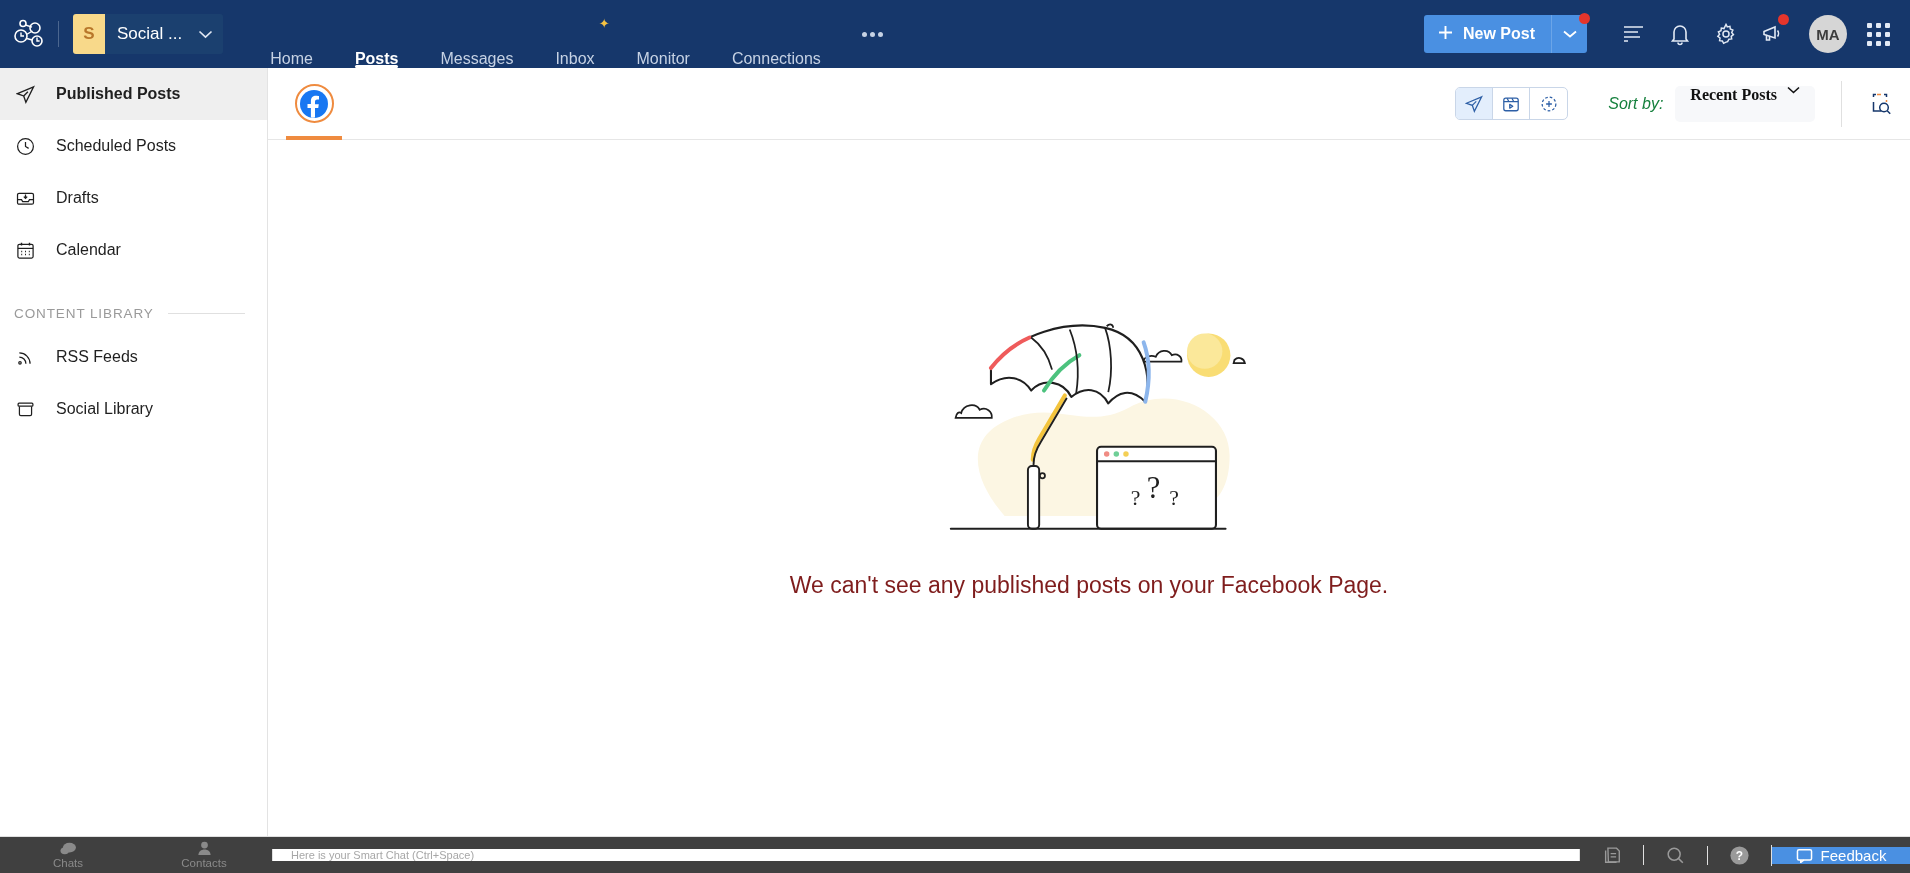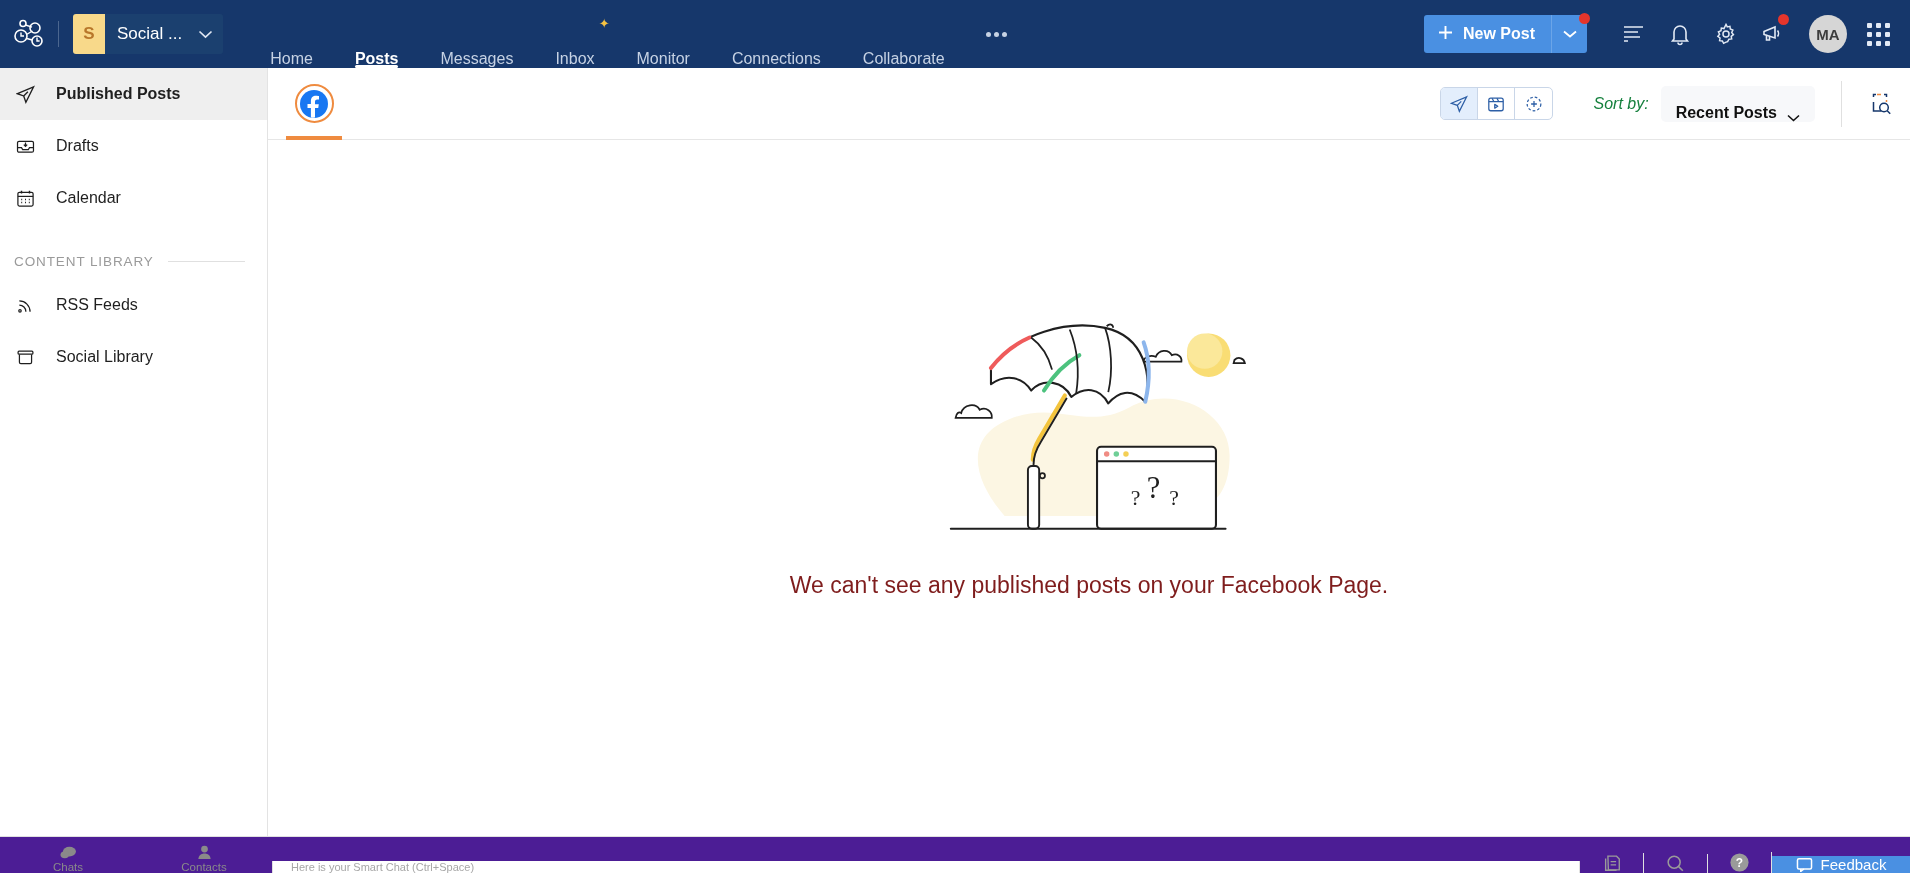--- a/index.html
+++ b/index.html
@@ -122,36 +122,36 @@
   }
   .seg > div {
     width: 37px; height: 31px; display: flex; align-items: center;
     justify-content: center; color: #2d5fa6; border-right: 1px solid #c9d6e8;
   }
   .seg > div:last-child { border-right: none; }
   .seg > div.on { background: #e3eefc; }
   .sortlbl { font-style: italic; color: #15803d; font-size: 16px; margin: 0 12px 0 40px; }
   .sortbox {
     background: #f7f8fa; border-radius: 5px; height: 36px; display: flex;
-    align-items: flex-end; gap: 10px; padding: 0 15px; color: #111;
-    font-size: 16px; font-weight: bold;
+    align-items: flex-start; gap: 10px; padding: 0 15px; color: #111;
+    font-size: 16px; font-weight: bold; font-family: Liberation Serif, serif;
   }
   .chan-divider { width: 1px; height: 46px; background: #e0e0e0; margin: 0 22px 0 26px; }
   .audit-icon { width: 46px; display: flex; align-items: center; justify-content: center; padding-right: 14px; }
 
   .empty-wrap {
     height: 695px; display: flex; flex-direction: column;
     align-items: center; justify-content: flex-start; padding-top: 175px;
   }
   .empty-text { font-size: 23px; color: #7f1d1d; margin-top: 32px; }
 
   
   .bottombar {
     position: absolute; left: 0; bottom: 0; width: 1910px; height: 37px;
-    background: #4c1d95; border-top: 1px solid #e0e0e0; display: flex; align-items: flex-end;
+    background: #404040; border-top: 1px solid #e0e0e0; display: flex; align-items: center;
   }
   .bb-tab {
     width: 136px; display: flex; flex-direction: column; align-items: center;
     justify-content: center; color: #8a8a8a; font-size: 11.5px; gap: 1px;
   }
   .bb-chat {
     flex: 1; background: #fff; border-left: 1px solid #e0e0e0; border-right: 1px solid #e0e0e0;
     display: flex; align-items: center; padding-left: 18px;
     color: #a7a7a7; font-size: 11px;
   }
@@ -203,23 +203,20 @@
     <div class="navlink">
       <span>Inbox</span>
       <span class="sparkle">✦</span>
     </div>
     <div class="navlink">
       <span>Monitor</span>
     </div>
     <div class="navlink">
       <span>Connections</span>
     </div>
-    <div class="navlink">
-      <span>Collaborate</span>
-    </div>
     <div class="dots-more">
         <i></i>
         <i></i>
         <i></i>
       </div>
   </div>
 
   <div class="top-right">
     <div class="newpost">
       <div class="newpost-main">
@@ -285,20 +282,29 @@
   <div class="side-item active">
     <span class="side-icon">
       <svg width="19" height="19" viewBox="0 0 20 20" fill="none" stroke="#1f1f1f" stroke-width="1.4">
         <path d="M18.5 2L1.5 9.2l6.6 2.3 2.3 6.6L18.5 2z"></path>
           <path d="M8.1 11.5l4.4-4.4"></path>
       </svg>
     </span>
     <span>Published Posts</span>
   </div>
 
+  <div class="side-item">
+    <span class="side-icon">
+      <svg width="19" height="19" viewBox="0 0 20 20" fill="none" stroke="#1f1f1f" stroke-width="1.3">
+        <circle cx="10" cy="10" r="8.3"></circle>
+          <path d="M10 5.2V10l3.3 2"></path>
+      </svg>
+    </span>
+    <span>Scheduled Posts</span>
+  </div>
 
 
 
   <div class="side-item">
     <span class="side-icon">
       <svg width="19" height="19" viewBox="0 0 20 20" fill="none" stroke="#1f1f1f" stroke-width="1.3">
         <rect x="1.6" y="4.5" width="16.8" height="11.5" rx="1.6"></rect>
         <path d="M1.6 11.3h4.2l1.2 2h6l1.2-2h4.2"></path>
           <path d="M10 5.8v3.8M8.2 8l1.8 1.8L11.8 8"></path>
       </svg>

